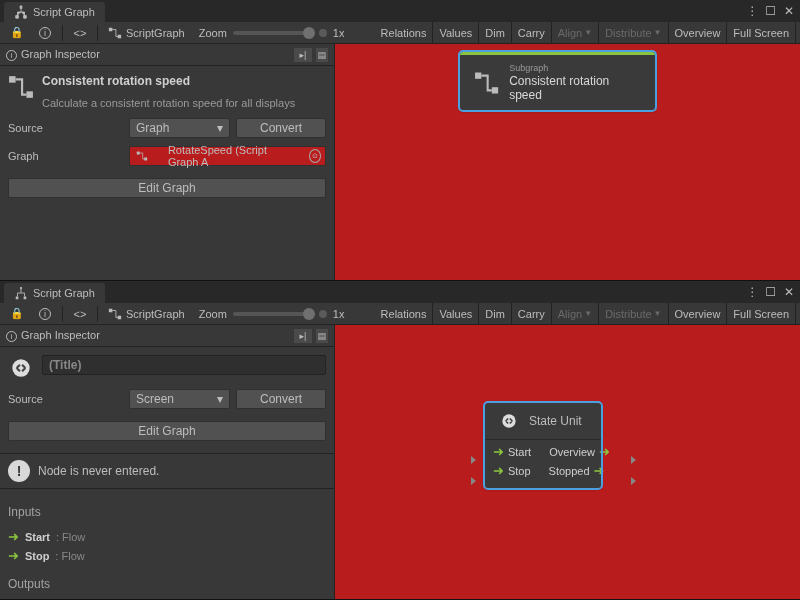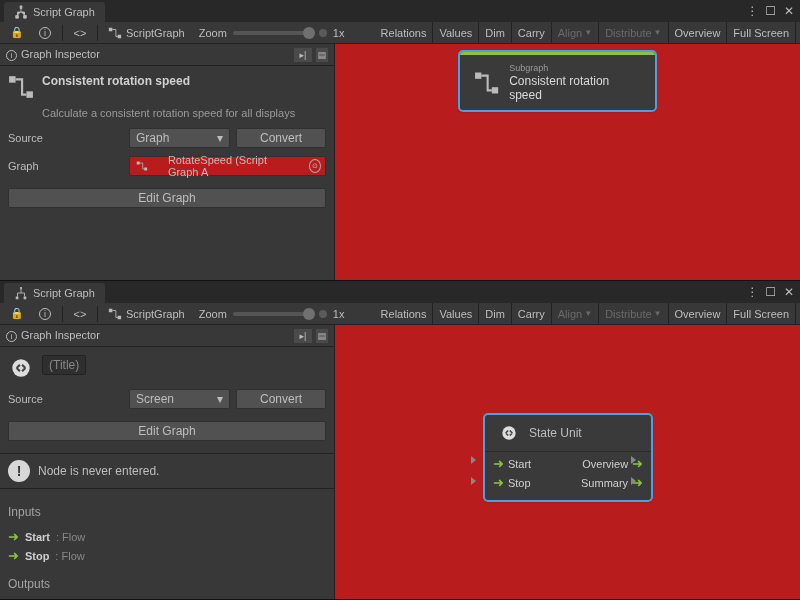--- a/index.html
+++ b/index.html
@@ -19,21 +19,21 @@
   .tb-right-btn { padding: 0 6px; height: 100%; display: flex; align-items: center; border-right: 1px solid #222; }
   .tb-right-btn.disabled { color: #6a6a6a; }
   .body { display: flex; flex: 1; min-height: 0; }
   .inspector { width: 335px; background: #383838; border-right: 1px solid #222; display: flex; flex-direction: column; }
   .insp-head { height: 22px; display: flex; align-items: center; padding: 0 6px; border-bottom: 1px solid #222; font-size: 11px; justify-content: space-between; }
   .head-btns { display: flex; gap: 4px; align-items: center; }
   .head-btn { width: 18px; height: 14px; background: #4a4a4a; display: flex; align-items: center; justify-content: center; font-size: 9px; }
   .insp-body { padding: 8px; display: flex; flex-direction: column; gap: 8px; overflow: auto; }
   .title-row { display: flex; gap: 8px; align-items: flex-start; }
   .title-text strong { color: #cfcfcf; font-size: 12px; font-weight: 600; }
-  .title-text .sum { color: #9a9a9a; font-size: 11px; margin-top: 18px; line-height: 1.3; }
+  .title-text .sum { color: #9a9a9a; font-size: 11px; margin-top: 8px; line-height: 1.3; }
   .field-row { display: flex; align-items: center; gap: 6px; }
   .field-label { width: 115px; font-size: 11px; }
   .dd { background: #515151; height: 20px; border-radius: 2px; padding: 0 6px; display: flex; align-items: center; justify-content: space-between; border: 1px solid #303030; }
   .btn { background: #515151; height: 20px; border-radius: 2px; padding: 0 10px; display: flex; align-items: center; justify-content: center; border: 1px solid #303030; }
   .btn.wide { width: 100%; justify-content: center; margin-top: 4px; }
   .objref { background: #b91c1c; height: 20px; border-radius: 2px; padding: 0 4px 0 6px; display: flex; align-items: center; border: 1px solid #303030; gap: 20px; flex: 1; font-size: 11px; }
   .objref .circ { width: 14px; height: 14px; border: 1px solid #aaa; border-radius: 50%; display: flex; align-items: center; justify-content: center; font-size: 7px; margin-left: auto; }
   .input-placeholder { background: #2f2f2f; height: 20px; border-radius: 2px; padding: 0 6px; display: flex; align-items: center; color: #888; border: 1px solid #222; }
   .warning-row { display: flex; align-items: center; gap: 8px; background: #383838; padding: 6px 8px; border-top: 1px solid #222; border-bottom: 1px solid #222; margin: 4px -8px; }
   .warn-icon { width: 22px; height: 22px; background: #d8d8d8; border-radius: 50%; display: flex; align-items: center; justify-content: center; color: #333; font-weight: bold; font-size: 14px; }
@@ -248,21 +248,21 @@
           <div class="head-btn">▸|</div>
           <div class="head-btn" style="width:12px;">▤</div>
         </div>
       </div>
       <div class="insp-body">
         <div class="title-row">
           <svg class="bigicon" viewBox="0 0 24 24">
               <circle cx="12" cy="12" r="8" fill="#ddd"></circle>
               <path d="M8 12l3-3M8 12l3 3M16 12l-3-3M16 12l-3 3" stroke="#444" stroke-width="2" fill="none"></path>
             </svg>
-          <div style="flex:1;display:flex;flex-direction:row;gap:5px;">
+          <div style="flex:1;display:flex;flex-direction:column;gap:5px;font-weight:bold;">
             <div class="input-placeholder">
                 <span>(Title)</span>
               </div>
           </div>
         </div>
         <div class="field-row">
           <div class="field-label">Source</div>
           <div class="dd" style="flex:1">
               <span>Screen</span>
               <span>▾</span>
@@ -289,21 +289,21 @@
               <span class="flow-arrow">➜</span> 
               <strong style="color:#cfcfcf">Stop</strong>
               <span style="color:#888"> : Flow</span>
             </div>
           </div>
         <div class="sect-head">Outputs</div>
       </div>
     </div>
 
     <div class="canvas">
-      <div class="state-node" style="left:150px;top:90px;width:166px;">
+      <div class="state-node" style="left:150px;top:78px;width:116px;">
         <div class="state-head">
           <svg width="20" height="20" viewBox="0 0 24 24">
               <circle cx="12" cy="12" r="8" fill="#ddd"></circle>
               <path d="M8 12l3-3M8 12l3 3M16 12l-3-3M16 12l-3 3" stroke="#444" stroke-width="2" fill="none"></path>
             </svg>
           <span>State Unit</span>
         </div>
         <div class="ports" id="state-ports">
             <div class="port-row">
               <div class="port-in">
@@ -314,21 +314,21 @@
                 <span>Overview</span>
                 <span class="flow-arrow">➜</span>
               </div>
             </div>
             <div class="port-row">
               <div class="port-in">
                 <span class="flow-arrow">➜</span>
                 <span>Stop</span>
               </div>
               <div class="port-out">
-                <span>Summary</span>
+                <span>Stopped</span>
                 <span class="flow-arrow">➜</span>
               </div>
             </div>
           </div>
       </div>
       <div class="nodecap" style="left:136px;top:131px;">
           <div class="tri r"></div>
         </div>
       <div class="nodecap" style="left:136px;top:152px;">
           <div class="tri r"></div>

